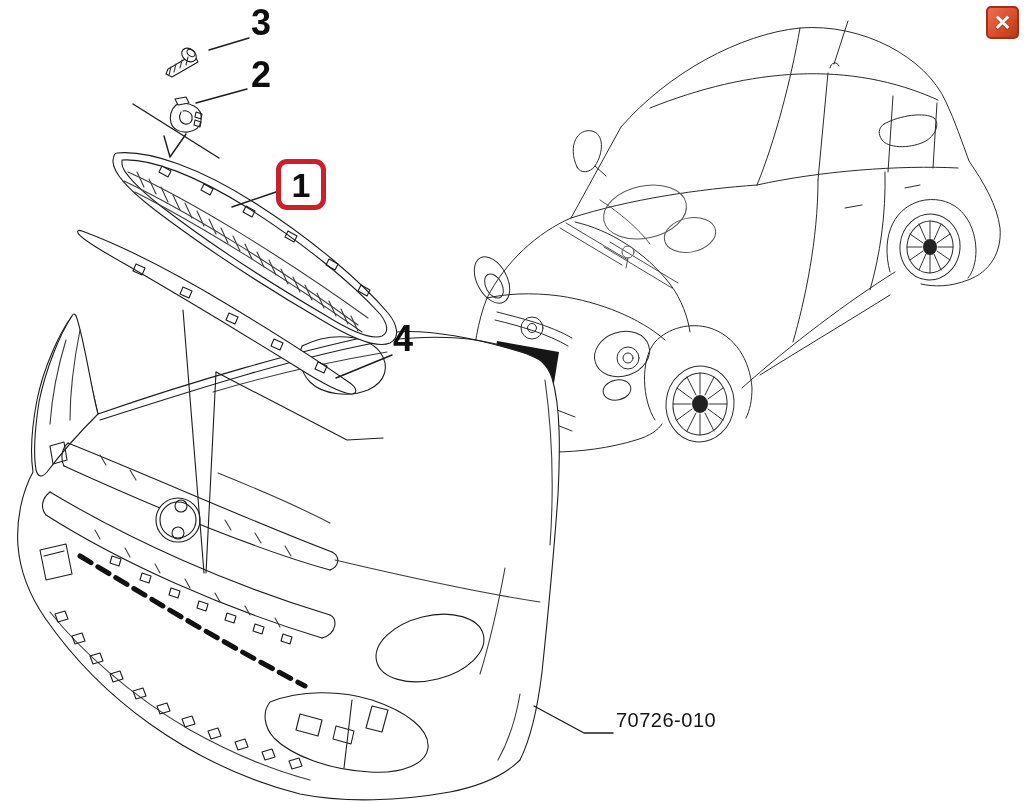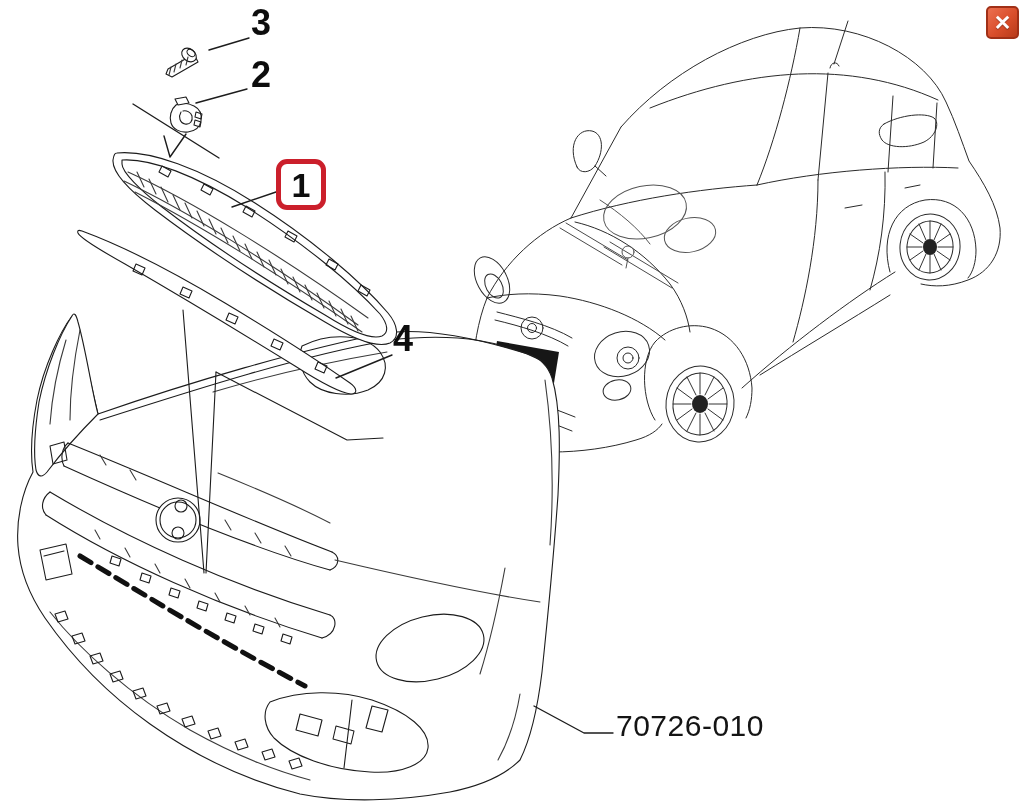--- a/index.html
+++ b/index.html
@@ -5,21 +5,21 @@
   html,body{margin:0;padding:0;background:#fff;}
   .stage{position:relative;width:1027px;height:802px;background:#fff;overflow:hidden;
          font-family:"Liberation Sans",sans-serif;color:#111;}
   .stage svg{position:absolute;left:0;top:0;}
   .callout{position:absolute;font-weight:bold;font-size:36px;line-height:1;color:#0d0d0d;
            cursor:pointer;user-select:none;}
   .badge{position:absolute;left:276px;top:159px;width:40px;height:41px;
          border:5px solid var(--highlight,#cb1f2b);border-radius:11px;background:#fff;
          display:flex;align-items:center;justify-content:center;cursor:pointer;}
   .badge span{font-weight:bold;font-size:34px;line-height:1;color:#0d0d0d;}
-  .partnum{position:absolute;left:616px;top:709px;font-size:30px;color:#141414;
+  .partnum{position:absolute;left:616px;top:709px;font-size:20px;color:#141414;
            letter-spacing:0.5px;}
   .closebtn{position:absolute;left:986px;top:6px;width:33px;height:33px;padding:0;
             border:2px solid var(--close_border,#a03017);border-radius:5px;
             background:linear-gradient(135deg,#ec7050 0%,var(--close_bg,#d94e2b) 55%,#b73a1a 100%);
             color:#fff;display:flex;align-items:center;justify-content:center;cursor:pointer;}
   .closebtn span{font-size:21px;font-weight:bold;line-height:1;
                  text-shadow:0 1px 1px rgba(0,0,0,.35);}
 </style>
 </head>
 <body>

